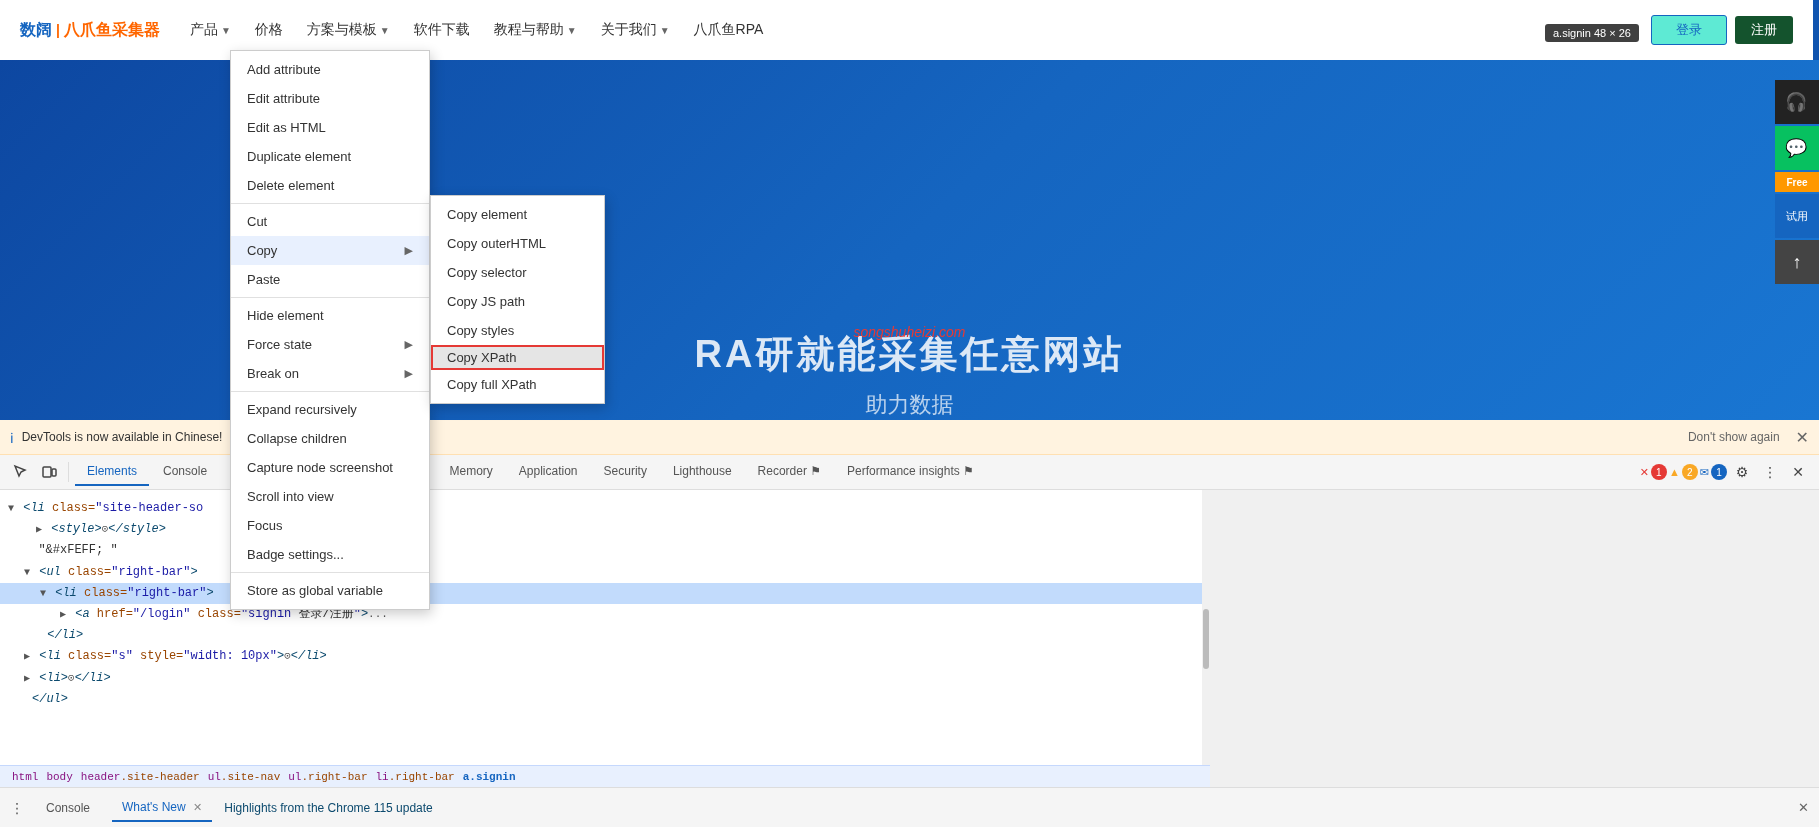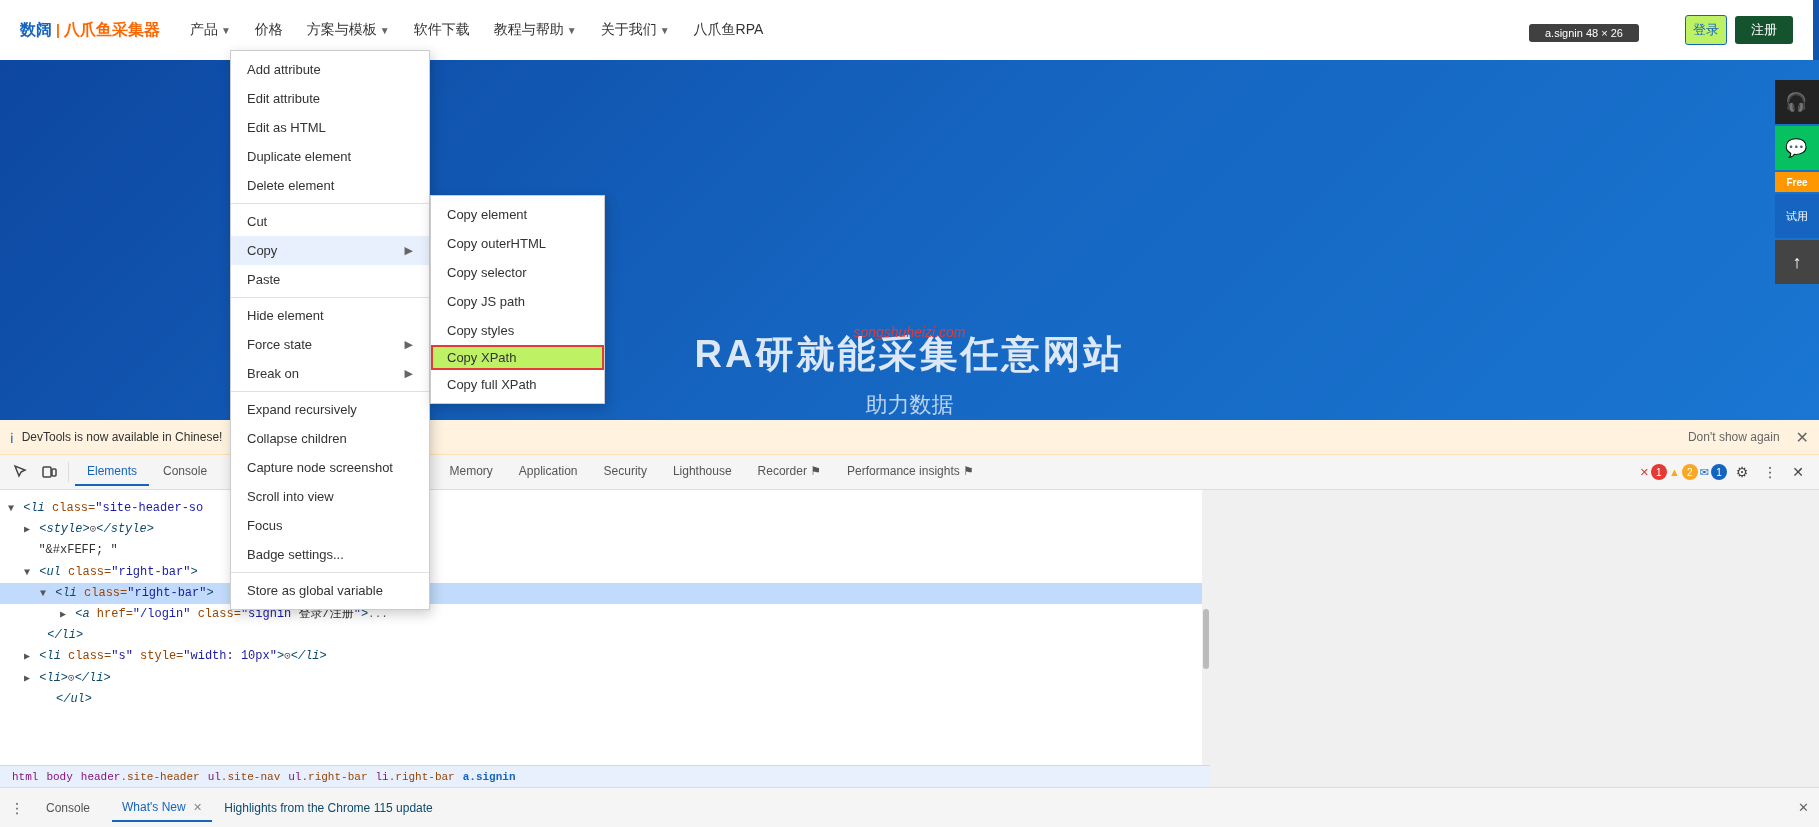--- a/index.html
+++ b/index.html
@@ -35,31 +35,31 @@
     .logo-text-orange { color: #ff6600; font-weight: bold; font-size: 16px; }
     .site-nav {
       display: flex;
       align-items: center;
       gap: 24px;
       margin-left: 10px;
     }
     .nav-item { color: #333; font-size: 14px; cursor: pointer; display: flex; align-items: center; gap: 3px; }
     .nav-arrow { font-size: 10px; color: #666; }
     .site-actions { margin-left: auto; display: flex; gap: 8px; align-items: center; }
-    .btn-login { border: 1px solid #1565c0; color: #1565c0; background: #bef264; padding: 5px 7px; border-radius: 3px; cursor: pointer; font-size: 13px; }
+    .btn-login { border: 1px solid #1565c0; color: #1565c0; background: #5eead4; padding: 5px 24px; border-radius: 3px; cursor: pointer; font-size: 13px; }
     .btn-register { background: #14532d; color: #fff; padding: 5px 16px; border-radius: 3px; cursor: pointer; font-size: 13px; border: none; }
 
     
     .element-tooltip {
       position: absolute;
       top: 24px;
       right: 180px;
       background: rgba(0,0,0,0.75);
       color: #fff;
-      padding: 3px 16px;
+      padding: 3px 8px;
       border-radius: 3px;
       font-size: 11px;
       z-index: 100;
       white-space: nowrap;
     }
 
     
     .hero-section {
       position: absolute;
       top: 60px; left: 0; right: 0;
@@ -446,21 +446,21 @@
       </div>
     <div class="menu-item">
         <span>Copy selector</span>
       </div>
     <div class="menu-item">
         <span>Copy JS path</span>
       </div>
     <div class="menu-item">
         <span>Copy styles</span>
       </div>
-    <div style="padding: 3px 14px; cursor: pointer; border: 2px solid #e53935; background: #bef264; color: #333; font-size: 13px;">
+    <div style="padding: 3px 14px; cursor: pointer; border: 2px solid #e53935; background: #e5e5e5; color: #333; font-size: 13px;">
       <span>Copy XPath</span>
     </div>
     <div class="menu-item">
         <span>Copy full XPath</span>
       </div>
   </div>
 
 </div>
 
 <div class="devtools-notification">
@@ -516,21 +516,21 @@
   </div>
 </div>
 
 <div class="devtools-panel">
 
   <div class="dom-tree">
     <div class="dom-line">
       <span class="expand-arrow">▼</span>
       <span class="dom-tag">&lt;li </span><span class="dom-attr-name">class=</span><span class="dom-attr-val">"site-header-so</span>
     </div>
-    <div class="dom-line" style="padding-left:24px;">
+    <div class="dom-line" style="padding-left:36px;">
       <span class="expand-arrow">▶</span>
       <span class="dom-tag">&lt;style&gt;</span><span class="three-dots">⊙</span><span class="dom-tag">&lt;/style&gt;</span>
     </div>
     <div class="dom-line" style="padding-left:24px;">
       <span class="dom-text">&nbsp;&nbsp;"&amp;#xFEFF; "</span>
     </div>
     <div class="dom-line" style="padding-left:24px;">
       <span class="expand-arrow">▼</span>
       <span class="dom-tag">&lt;ul </span><span class="dom-attr-name">class=</span><span class="dom-attr-val">"right-bar"</span><span class="dom-tag">&gt;</span>
     </div>
@@ -546,21 +546,21 @@
       <span class="dom-tag">&nbsp;&lt;/li&gt;</span>
     </div>
     <div class="dom-line" style="padding-left:24px;">
       <span class="expand-arrow">▶</span>
       <span class="dom-tag">&lt;li </span><span class="dom-attr-name">class=</span><span class="dom-attr-val">"s"</span><span class="dom-tag"> </span><span class="dom-attr-name">style=</span><span class="dom-attr-val">"width: 10px"</span><span class="dom-tag">&gt;</span><span class="three-dots">⊙</span><span class="dom-tag">&lt;/li&gt;</span>
     </div>
     <div class="dom-line" style="padding-left:24px;">
       <span class="expand-arrow">▶</span>
       <span class="dom-tag">&lt;li&gt;</span><span class="three-dots">⊙</span><span class="dom-tag">&lt;/li&gt;</span>
     </div>
-    <div class="dom-line" style="padding-left:24px;margin-left:32px;">
+    <div class="dom-line" style="padding-left:32px;">
       <span class="dom-tag">&lt;/ul&gt;</span>
     </div>
   </div>
 
   <div class="devtools-scrollbar">
     <div class="devtools-scrollbar-thumb"></div>
   </div>
 
   <div class="styles-panel">
     

